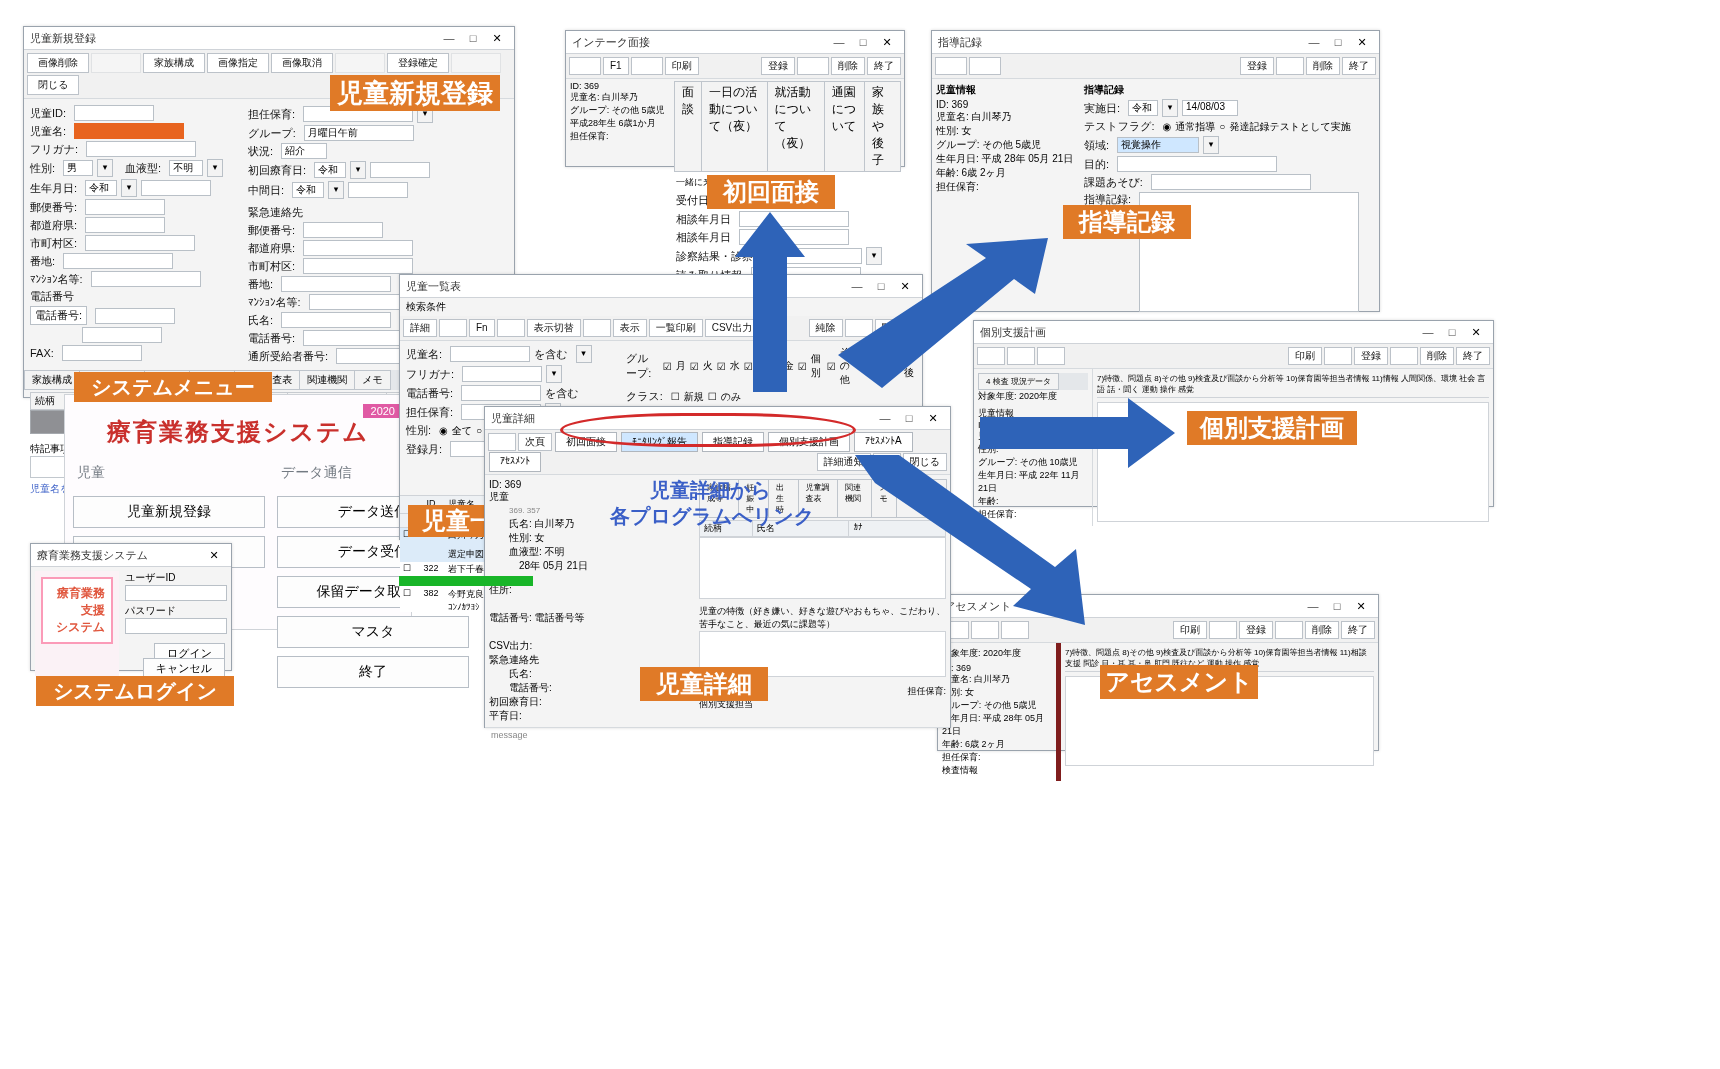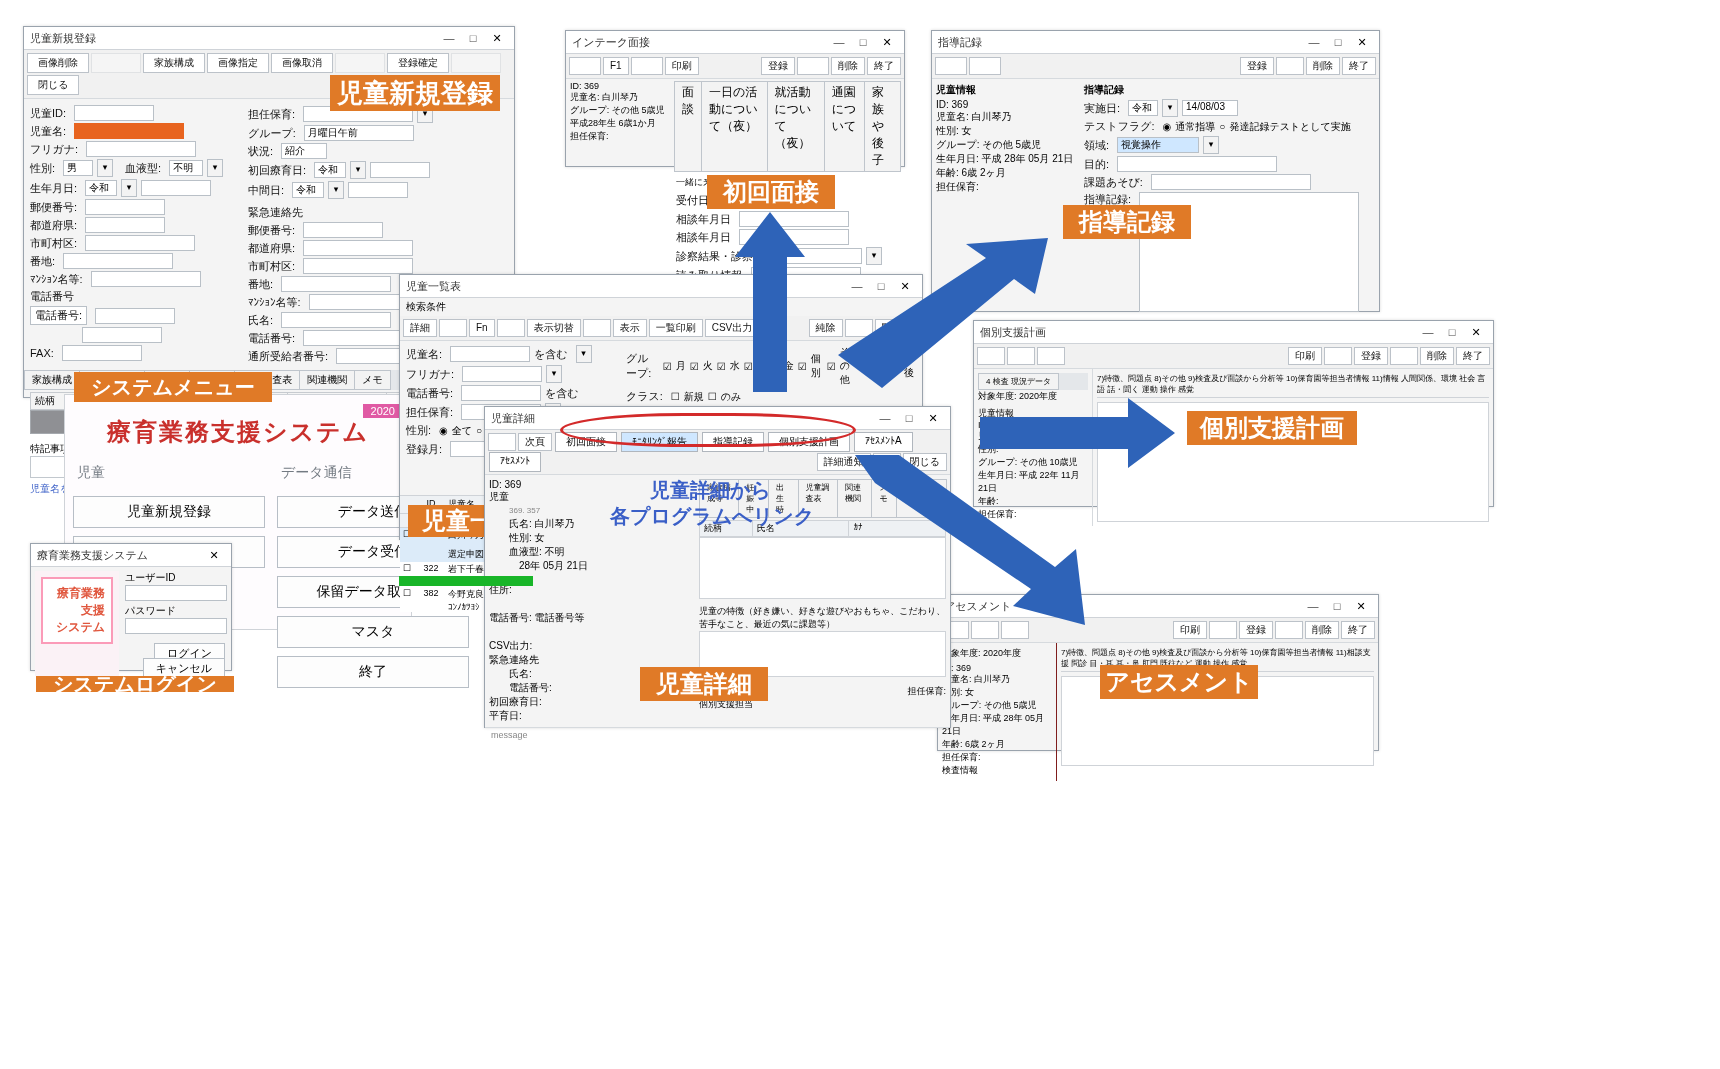--- a/index.html
+++ b/index.html
@@ -430,21 +430,21 @@
       <div><span>対象年度:</span> <span>2020年度</span></div>
       <div style="margin-top:3px"><span>ID:</span> <span>369</span></div>
       <div><span>児童名:</span> <span>白川琴乃</span></div>
       <div><span>性別:</span> <span>女</span></div>
       <div><span>グループ:</span> <span>その他</span> <span>5歳児</span></div>
       <div><span>生年月日:</span> <span>平成 28年 05月 21日</span></div>
       <div><span>年齢:</span> <span>6歳 2ヶ月</span></div>
       <div><span>担任保育:</span></div>
       <div><span>検査情報</span></div>
     </div>
-    <div style="flex:1;border-left:1px solid #7f1d1d;padding:4px">
+    <div style="flex:1;border-left:5px solid #7f1d1d;padding:4px">
       <div style="font-size:8px;border-bottom:1px solid #cfd3d8;padding-bottom:2px">7)特徴、問題点  8)その他  9)検査及び面談から分析等  10)保育園等担当者情報  11)相談支援  問診  目・耳  耳・鼻  肛門  既往など  運動  操作  感覚</div>
       <div style="background:#fff;border:1px solid #cfd3d8;height:88px;margin-top:4px"></div>
     </div>
   </div>
 </div>
 <div class="callout md" style="left:1100px;top:665px;width:158px;height:34px">アセスメント</div>
 
 <div class="abs menu-panel" style="left:64px;top:394px;width:330px;height:218px;background:#fefcfe">
   <div style="text-align:right"><span style="background:#e05aa4;color:#fff;padding:1px 8px;font-size:11px">2020</span></div>
   <div class="menu-header" style="margin:-2px 0 6px">療育業務支援システム</div>
@@ -732,21 +732,21 @@
       <input class="inp" style="width: 100%;">
       <div style="margin-top:3px">パスワード</div>
       <input class="inp" style="width: 100%;" type="password">
       <div style="text-align:right;margin-top:12px">
         <span class="login-btn">ログイン</span>
         <span class="login-btn">キャンセル</span>
       </div>
     </div>
   </div>
 </div>
-<div class="callout sm" style="left:36px;top:676px;width:198px;height:16px">システムログイン</div>
+<div class="callout sm" style="left:36px;top:676px;width:198px;height:30px">システムログイン</div>
 
 <div class="arrow" style="left:735px;top:212px">
   <svg width="70" height="180">
       <polygon points="35,0 70,45 52,45 52,180 18,180 18,45 0,45" fill="#2e63b8"></polygon>
     </svg>
 </div>
 <div class="arrow" style="left:838px;top:238px">
   <svg width="210" height="150">
       <polygon points="210,0 197,56 176,41 44,150 0,117 148,20 128,6" fill="#2e63b8"></polygon>
     </svg>

